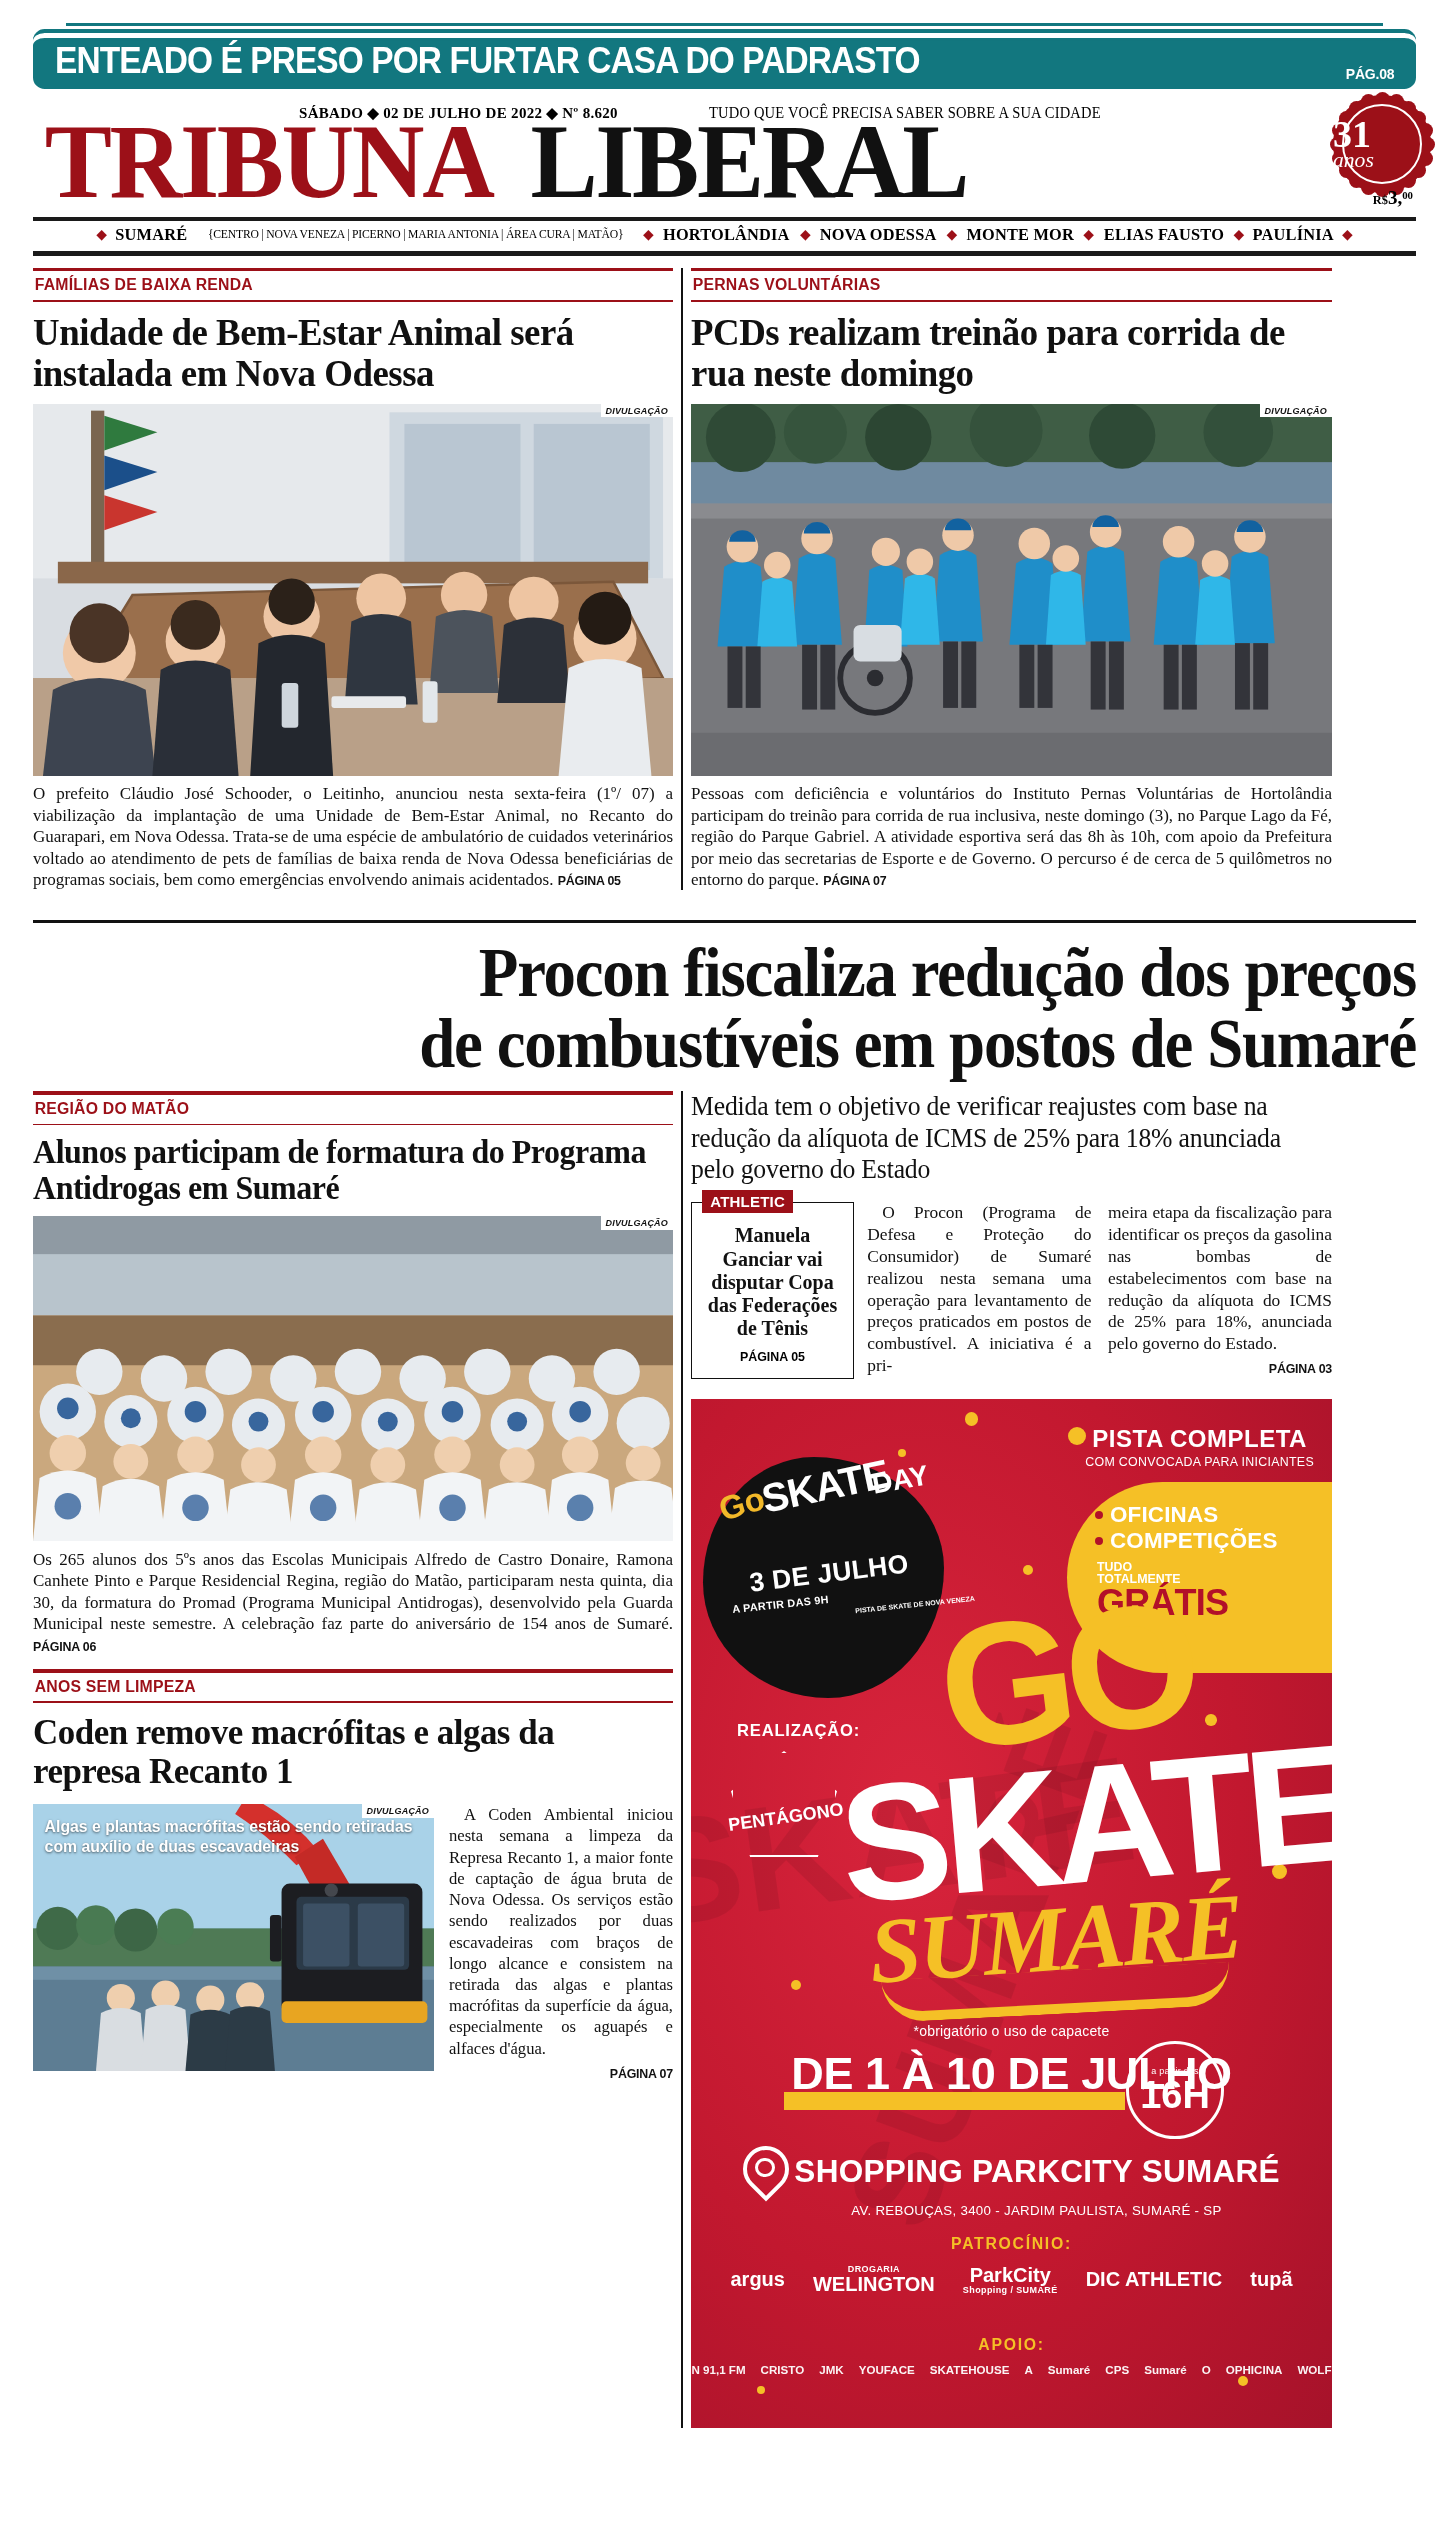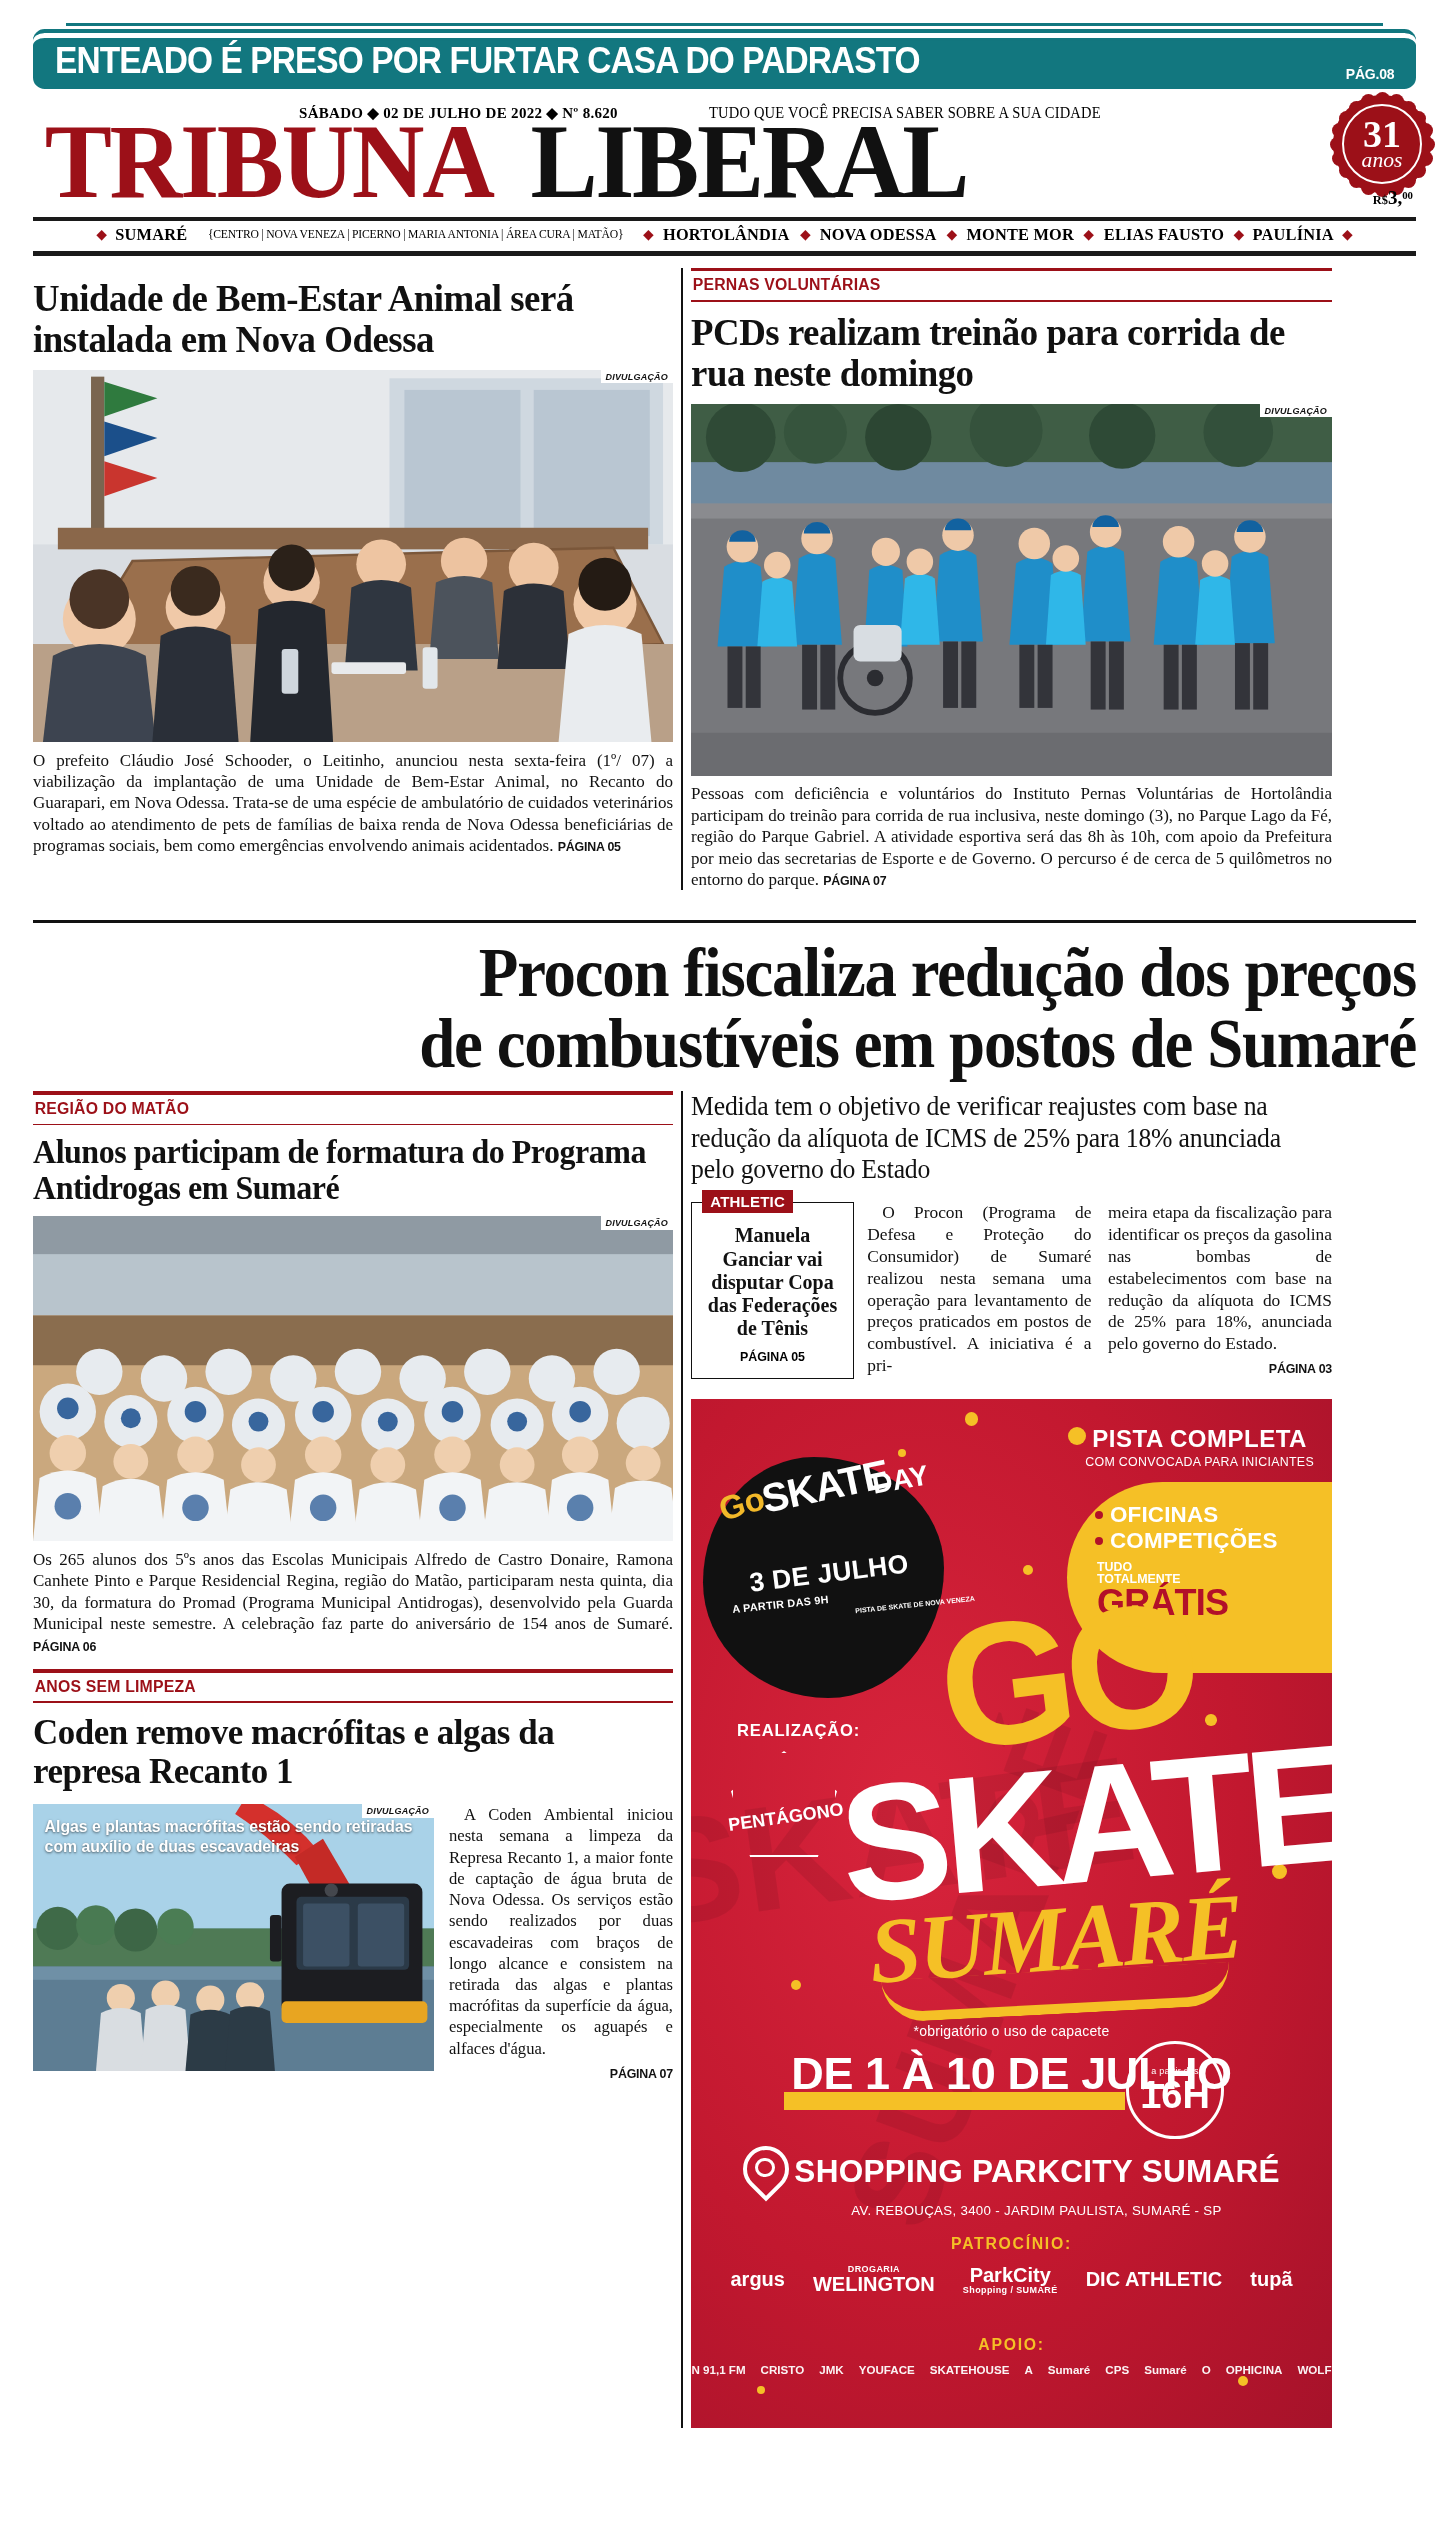--- a/index.html
+++ b/index.html
@@ -127,21 +127,21 @@
   }
   .seal .inner-ring {
     position: absolute;
     left: 9px; top: 9px; right: 9px; bottom: 9px;
     border: 2.5px solid #fff;
     border-radius: 50%;
   }
   .seal .txt {
     position: absolute; inset: 0;
     display: flex; flex-direction: column;
-    align-items: center; justify-content: center;
+    justify-content: center;
     color: #fff; line-height: 0.82;
   }
   .seal .n31 { font-family: "Liberation Serif", serif; font-weight: bold; font-size: 38px; }
   .seal .anos { font-family: "Liberation Serif", serif; font-style: italic; font-size: 21.6px; margin-top: 1.7px; }
 
   
   .cities-wrap { padding: 5px 33px 0 33px; }
   .cities-rule-top { height: 4.1px; background: #1a1a1a; }
   .cities-rule-bot { height: 5.8px; background: #1a1a1a; margin-top: 1.7px; }
   .cities {
@@ -500,20 +500,25 @@
       <span class="dia">◆</span>
       <span class="city">PAULÍNIA</span>
       <span class="dia">◆</span>
     </div>
     <div class="cities-rule-bot"></div>
   </div>
 
   <div class="cols">
 
     <div class="col-left">
+      <div class="kicker-box">
+        <div class="kicker-rule-top"></div>
+        <div class="kicker">FAMÍLIAS DE BAIXA RENDA</div>
+        <div class="kicker-rule-bot"></div>
+      </div>
       <div class="hl">Unidade de Bem-Estar Animal será instalada em Nova Odessa</div>
       <div class="photo" style="height:372px">
         <div class="credit">DIVULGAÇÃO</div>
         <svg viewBox="0 0 772 448" preserveAspectRatio="none" style="width:100%;height:100%;display:block">
           <rect width="772" height="448" fill="#d9dde2"></rect>
           <rect x="0" y="0" width="772" height="210" fill="#e6e9ec"></rect>
           <rect x="430" y="10" width="330" height="200" fill="#cfd8e0"></rect>
           <rect x="448" y="24" width="140" height="176" fill="#b9c6d2"></rect>
           <rect x="604" y="24" width="140" height="176" fill="#b9c6d2"></rect>
           <rect x="70" y="8" width="16" height="200" fill="#7a6550"></rect>

